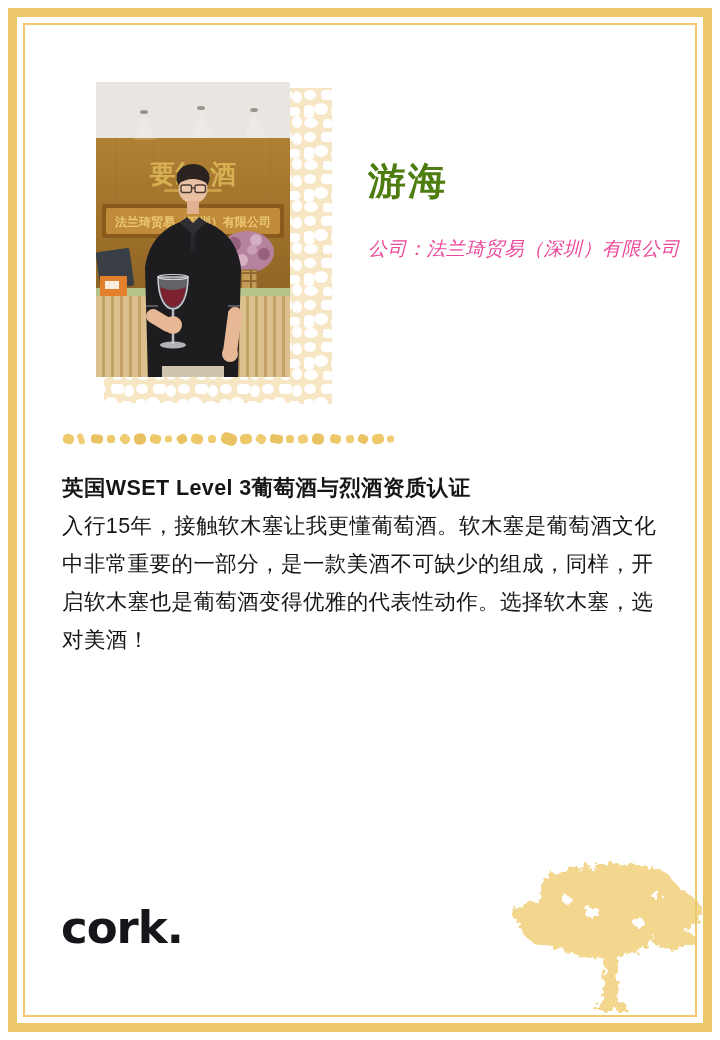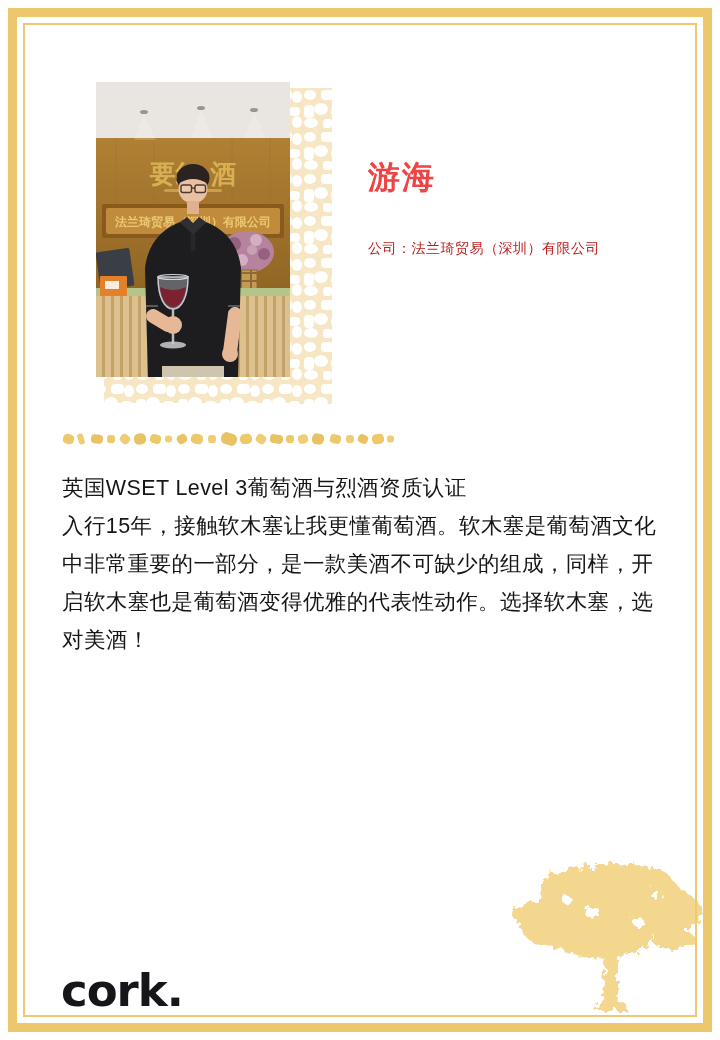--- a/index.html
+++ b/index.html
@@ -7,32 +7,32 @@
     position:relative;width:720px;height:1040px;background:#ffffff;overflow:hidden;
     font-family:"Liberation Sans","DejaVu Sans",sans-serif;color:#1a1a1a;
   }
   
   .frame-outer{position:absolute;top:8px;left:8px;right:8px;bottom:8px;border:9px solid #ecc76c;z-index:6;pointer-events:none;}
   .frame-inner{position:absolute;top:23px;left:23px;right:23px;bottom:23px;border:2px solid #edca72;z-index:6;pointer-events:none;}
 
   .lace{position:absolute;left:92px;top:88px;z-index:1;}
   .photo{position:absolute;left:96px;top:82px;width:194px;height:295px;z-index:2;overflow:hidden;}
 
-  .name{position:absolute;left:368px;top:156px;font-size:32px;font-weight:600;letter-spacing:2px;color:#ef4444;z-index:3;font-family:Liberation Serif, serif;}
+  .name{position:absolute;left:368px;top:156px;font-size:38px;font-weight:600;letter-spacing:2px;color:#4d7c0f;z-index:3;font-family:Liberation Serif, serif;}
   .info{position:absolute;left:368px;top:231px;z-index:3;}
-  .info-line{font-size:14px;line-height:35.5px;color:#b91c1c;letter-spacing:0.5px;white-space:nowrap;}
+  .info-line{font-style:italic;font-size:19px;line-height:35.5px;color:#ec4899;letter-spacing:0.5px;white-space:nowrap;}
 
   .divider{position:absolute;left:59px;top:430px;z-index:2;}
 
   .bio{position:absolute;left:62px;top:469px;width:612px;z-index:2;font-size:21.5px;line-height:38px;color:#161616;letter-spacing:0.4px;}
-  .bio .cert{display:block;}
+  .bio .cert{display:block;font-weight:bold;}
 
   .tree{position:absolute;left:512px;top:852px;z-index:2;}
 
-  .logo{position:absolute;left:61px;top:964px;z-index:3;font-family:"DejaVu Sans","Liberation Sans",sans-serif;
+  .logo{position:absolute;left:61px;top:901px;z-index:3;font-family:"DejaVu Sans","Liberation Sans",sans-serif;
         font-size:45px;font-weight:800;letter-spacing:-1px;color:#15151a;text-align:center;}
 </style>
 </head>
 <body>
 
 <div class="page">
 
   <svg class="lace" width="244" height="316" viewBox="0 0 244 316" aria-hidden="true">
     <defs>
       <pattern id="lacePat" width="42" height="42" patternUnits="userSpaceOnUse">

